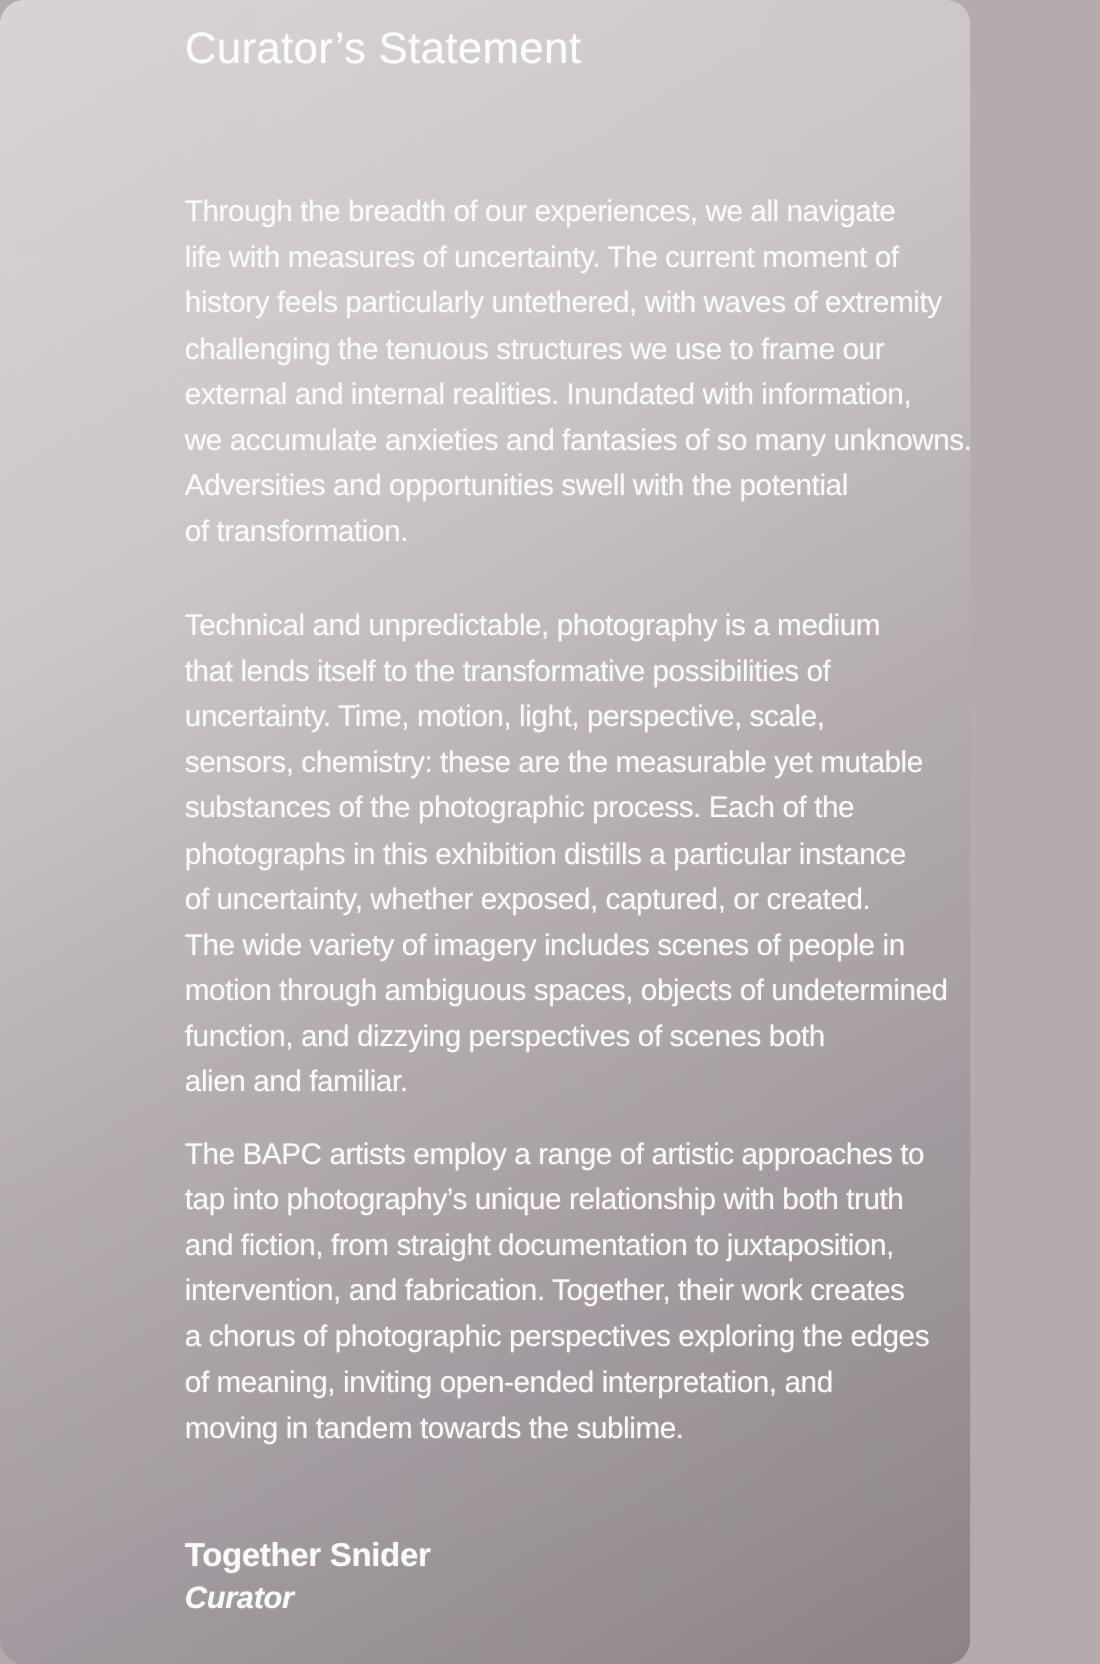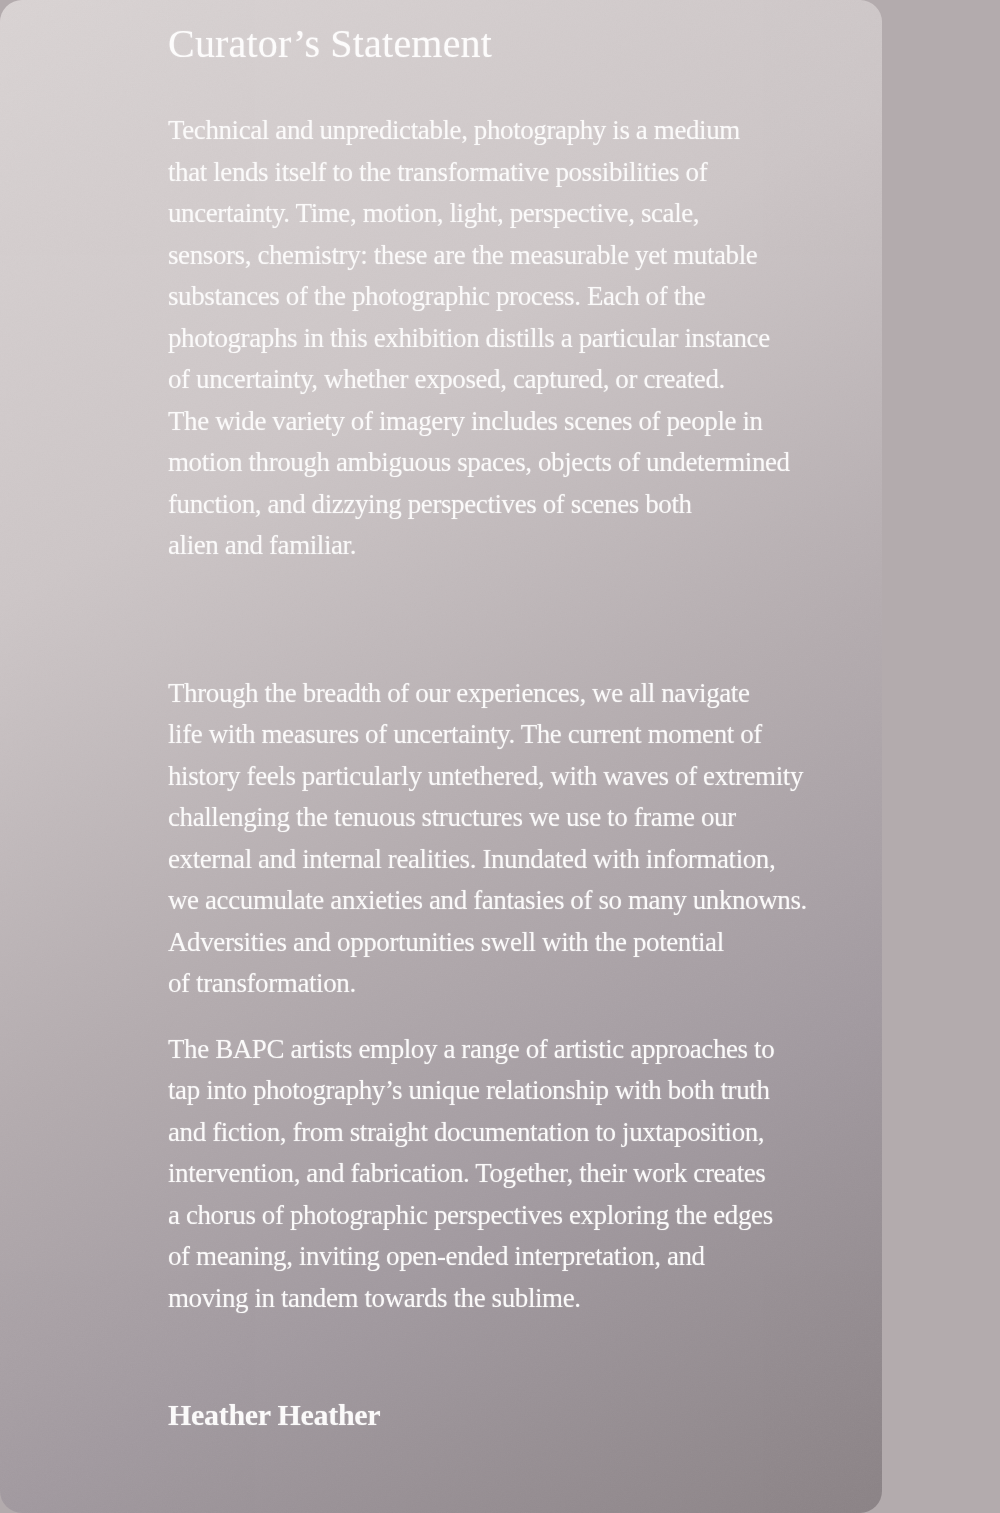--- a/index.html
+++ b/index.html
@@ -11,21 +11,21 @@
     background: #b3abad;
   }
   .panel {
     position: relative;
     width: 882px;
     height: 1513px;
     overflow: hidden;
     
     background:
       linear-gradient(150deg, #dad4d4 0%, #cdc6c7 30%, #b4acaf 55%, #a29aa0 75%, #8b8386 100%);
-    font-family: Liberation Serif, serif;
+    font-family: Liberation Sans, sans-serif;
     border-radius: 22px;
   }
   .grain {
     position: absolute;
     inset: 0;
     width: 100%;
     height: 100%;
     opacity: 0.045;
     pointer-events: none;
   }
@@ -84,47 +84,48 @@
     <filter id="grainNoise">
       <feTurbulence type="fractalNoise" baseFrequency="0.8" numOctaves="2" stitchTiles="stitch"></feTurbulence>
       <feColorMatrix type="saturate" values="0"></feColorMatrix>
     </filter>
     <rect width="100%" height="100%" filter="url(#grainNoise)"></rect>
   </svg>
 
   <div class="content">
     <h1 class="title">Curator’s Statement</h1>
 
+    <p class="para para-1">Through the breadth of our experiences, we all navigate
+life with measures of uncertainty. The current moment of
+history feels particularly untethered, with waves of extremity
+challenging the tenuous structures we use to frame our
+external and internal realities. Inundated with information,
+we accumulate anxieties and fantasies of so many unknowns.
+Adversities and opportunities swell with the potential
+of transformation.</p>
+
     <p class="para para-2">Technical and unpredictable, photography is a medium
 that lends itself to the transformative possibilities of
 uncertainty. Time, motion, light, perspective, scale,
 sensors, chemistry: these are the measurable yet mutable
 substances of the photographic process. Each of the
 photographs in this exhibition distills a particular instance
 of uncertainty, whether exposed, captured, or created.
 The wide variety of imagery includes scenes of people in
 motion through ambiguous spaces, objects of undetermined
 function, and dizzying perspectives of scenes both
 alien and familiar.</p>
 
-    <p class="para para-1">Through the breadth of our experiences, we all navigate
-life with measures of uncertainty. The current moment of
-history feels particularly untethered, with waves of extremity
-challenging the tenuous structures we use to frame our
-external and internal realities. Inundated with information,
-we accumulate anxieties and fantasies of so many unknowns.
-Adversities and opportunities swell with the potential
-of transformation.</p>
-
     <p class="para para-3">The BAPC artists employ a range of artistic approaches to
 tap into photography’s unique relationship with both truth
 and fiction, from straight documentation to juxtaposition,
 intervention, and fabrication. Together, their work creates
 a chorus of photographic perspectives exploring the edges
 of meaning, inviting open-ended interpretation, and
 moving in tandem towards the sublime.</p>
 
     <div class="signature">
-      <div class="sig-name">Heather Heather</div>
+      <div class="sig-name">Together Snider</div>
+      <div class="sig-role">Curator</div>
     </div>
   </div>
 
 </div>
 
 </body></html>

